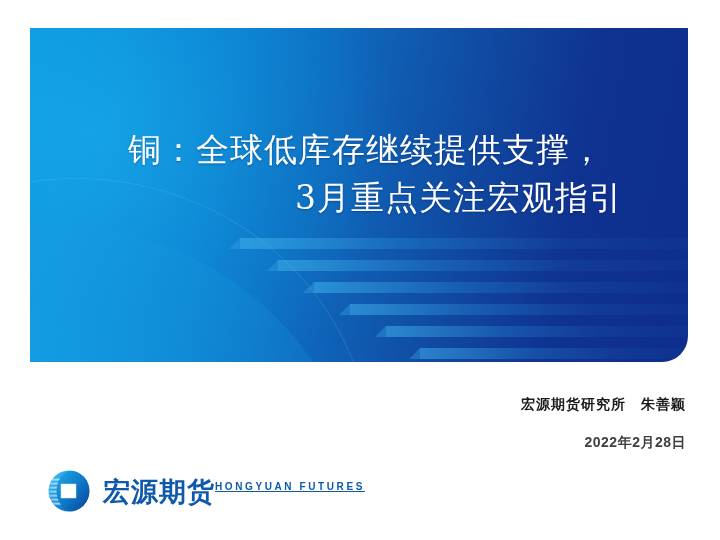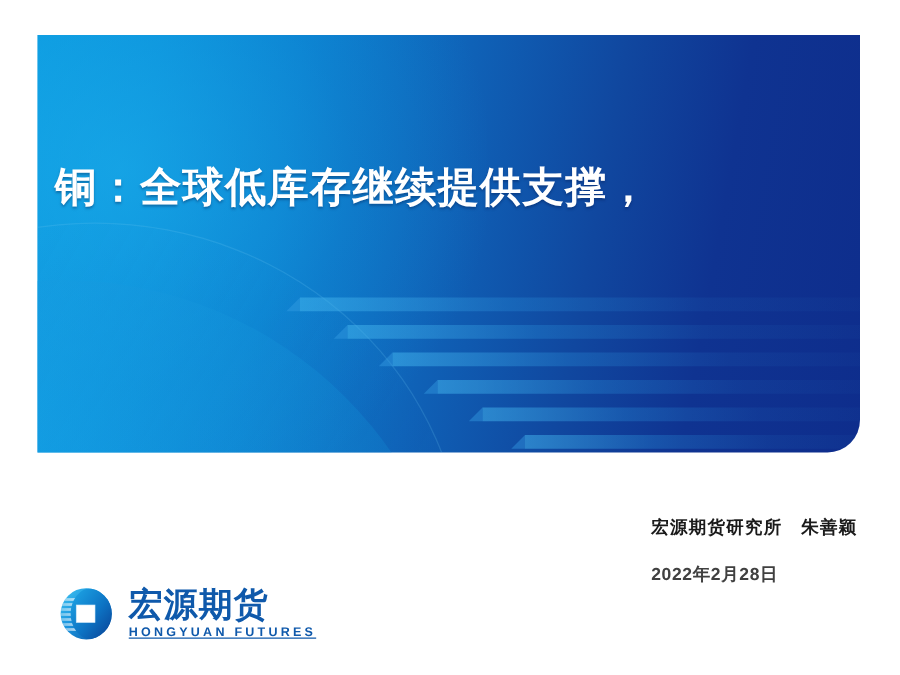--- a/index.html
+++ b/index.html
@@ -124,35 +124,37 @@
     position: absolute;
     left: 0; top: 0;
     width: 658px;
     padding-top: 98px;
     text-align: left;
     pointer-events: none;
   }
   .title-line {
     color: #ffffff;
     font-family: "DejaVu Serif", "Liberation Serif", serif;
-    font-weight: bold;
+    font-weight: normal;
     font-size: 33px;
     line-height: 48px;
     letter-spacing: 1px;
     white-space: nowrap;
     text-shadow: 0 1px 2px rgba(0,20,70,0.35);
+    text-align: center;
   }
   #title-line-1 { padding-left: 14px; }
   #title-line-2 { padding-left: 200px; }
 
   
   #credits {
     position: absolute;
     right: 34px;
-    top: 413px;
+    top: 396px;
+    text-align: right;
   }
   #author-line {
     font-family: "DejaVu Serif", "Liberation Serif", serif;
     font-weight: bold;
     font-size: 14px;
     letter-spacing: 1px;
     color: #1a1a1a;
     white-space: nowrap;
   }
   #date-line {
@@ -174,21 +176,21 @@
     align-items: center;
     gap: 9px;
   }
   #logo-mark {
     width: 50px;
     height: 50px;
     flex: 0 0 50px;
   }
   #logo-wordmark {
     display: flex;
-    flex-direction: column;
+    flex-direction: row;
     justify-content: center;
     line-height: 1;
   }
   #logo-cn {
     font-family: "DejaVu Sans", "Liberation Sans", sans-serif;
     font-weight: bold;
     font-size: 27px;
     letter-spacing: 1px;
     color: #0f59ab;
     white-space: nowrap;
@@ -219,20 +221,21 @@
       <div class="stripe" style="top:0px;   width:470px;"></div>
       <div class="stripe" style="top:22px;  width:432px;"></div>
       <div class="stripe" style="top:44px;  width:396px;"></div>
       <div class="stripe" style="top:66px;  width:360px;"></div>
       <div class="stripe" style="top:88px;  width:324px;"></div>
       <div class="stripe" style="top:110px; width:290px;"></div>
     </div>
 
     <div id="title-block">
       <div class="title-line" id="title-line-1">铜：全球低库存继续提供支撑，</div>
+      <div class="title-line" id="title-line-2">3月重点关注宏观指引</div>
     </div>
 
   </div>
 
   <div id="credits">
     <div id="author-line">宏源期货研究所　朱善颖</div>
     <div id="date-line">2022年2月28日</div>
   </div>
 
   <div id="logo">

